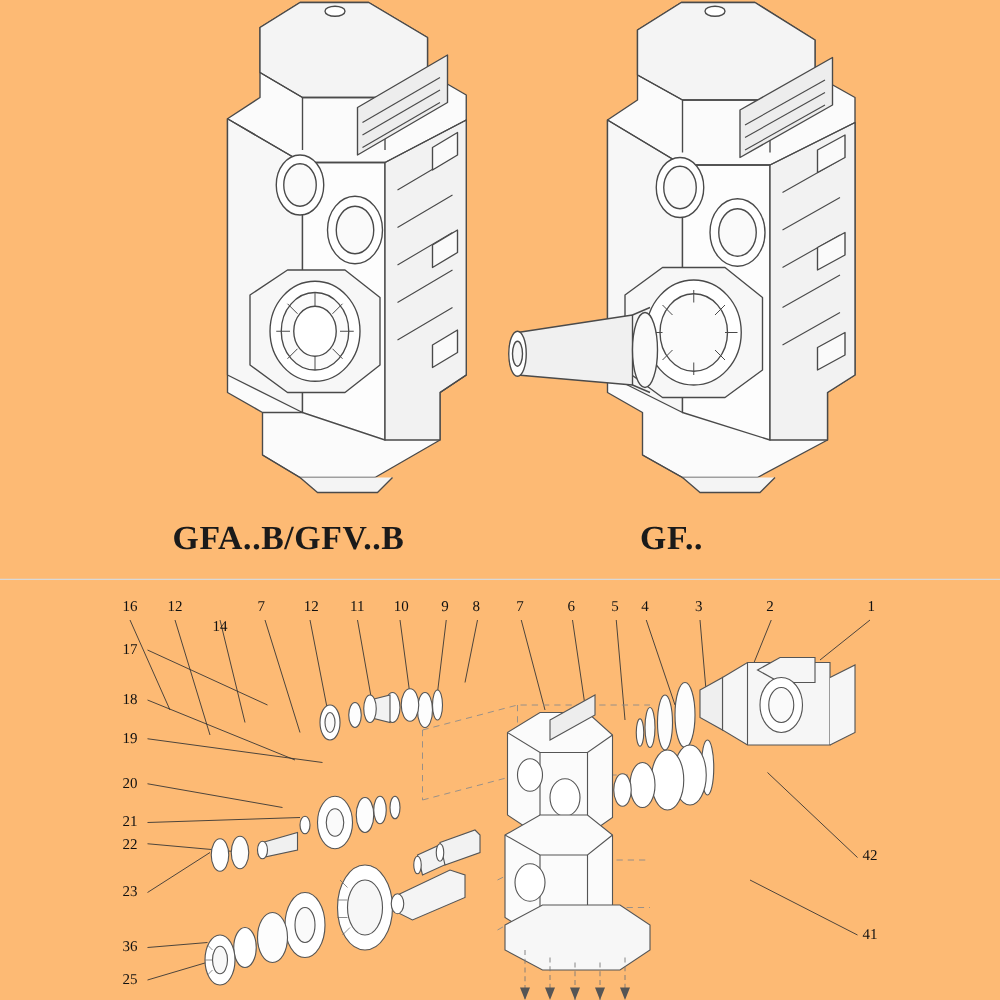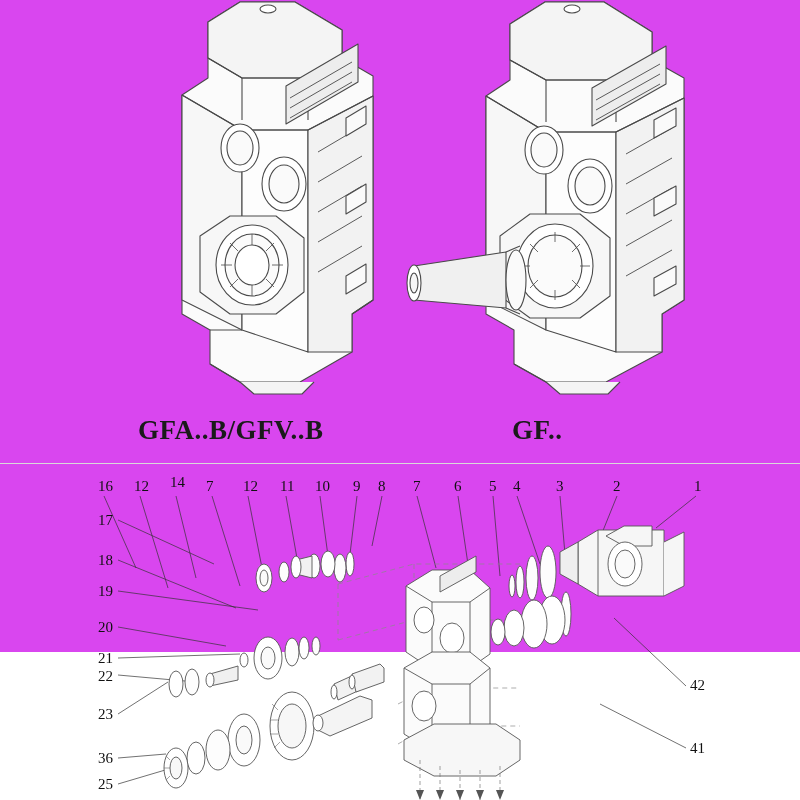--- a/index.html
+++ b/index.html
@@ -10,22 +10,22 @@
   body {
     width: 800px;
     height: 800px;
     font-family: "Liberation Serif", serif;
     position: relative;
     overflow: hidden;
   }
   .page {
     position: relative;
     width: 800px;
-    height: 652px;
-    background: #d946ef;
+    height: 800px;
+    background: #fdba74;
   }
   
   .top-section {
     position: absolute;
     left: 0;
     top: 0;
     width: 800px;
     height: 460px;
   }
   .unit-figure {
@@ -62,21 +62,21 @@
     left: 0;
     top: 468px;
     width: 800px;
     height: 332px;
   }
   .exploded-svg { display: block; }
 
   .callout {
     position: absolute;
     font-family: "Liberation Serif", serif;
-    font-size: 15px;
+    font-size: 12px;
     color: #111111;
     white-space: nowrap;
   }
 </style>
 </head>
 <body>
 
 <div class="page">
 
   <div class="top-section">
@@ -340,21 +340,21 @@
       <path d="M318 248 L360 228 L372 232 L372 250 L330 268 L318 262 Z" fill="#f4f4f4"></path>
       <ellipse cx="318" cy="255" rx="5" ry="8" fill="#ffffff"></ellipse>
       <path d="M334 216 L356 206 L360 210 L360 222 L338 232 Z" fill="#f2f2f2"></path>
       <ellipse cx="334" cy="224" rx="3" ry="7" fill="#ffffff"></ellipse>
       <path d="M352 206 L380 196 L384 200 L384 214 L356 224 Z" fill="#f2f2f2"></path>
       <ellipse cx="352" cy="214" rx="3" ry="7" fill="#ffffff"></ellipse>
     </svg>
 
     <div class="callout" style="left:98px;  top:10px;">16</div>
     <div class="callout" style="left:134px; top:10px;">12</div>
-    <div class="callout" style="left:170px; top:6px;">14</div>
+    <div class="callout" style="left:170px; top:26px;">14</div>
     <div class="callout" style="left:206px; top:10px;">7</div>
     <div class="callout" style="left:243px; top:10px;">12</div>
     <div class="callout" style="left:280px; top:10px;">11</div>
     <div class="callout" style="left:315px; top:10px;">10</div>
     <div class="callout" style="left:353px; top:10px;">9</div>
     <div class="callout" style="left:378px; top:10px;">8</div>
     <div class="callout" style="left:413px; top:10px;">7</div>
     <div class="callout" style="left:454px; top:10px;">6</div>
     <div class="callout" style="left:489px; top:10px;">5</div>
     <div class="callout" style="left:513px; top:10px;">4</div>

